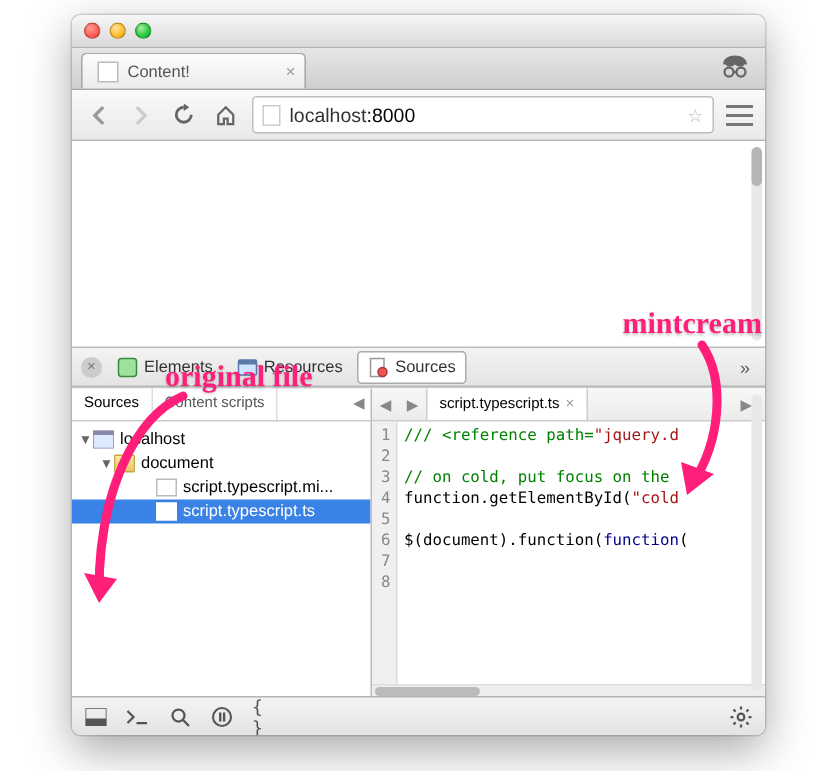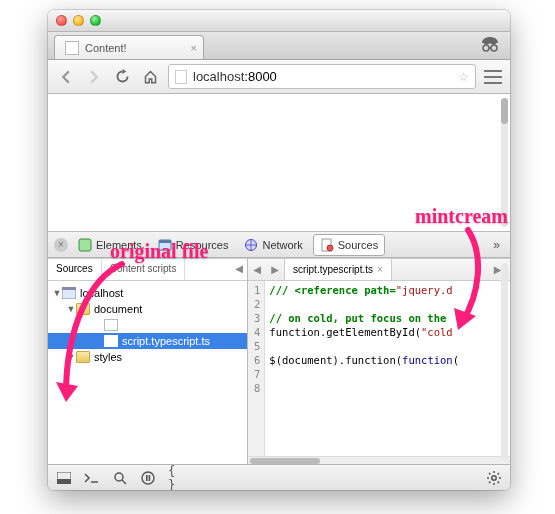--- a/index.html
+++ b/index.html
@@ -71,21 +71,21 @@
   
   .codepane { flex: 1; background: #fff; display: flex; flex-direction: column; position: relative; }
   .file-tabs { height: 22px; border-bottom: 1px solid #ccc; display: flex; align-items: center; font-size: 10px; background: linear-gradient(#f7f7f7,#ececec); }
   .file-tabs .nav { width: 18px; text-align: center; color: #888; }
   .file-tab { height: 100%; display: flex; align-items: center; padding: 0 8px; background: #fff; border-right: 1px solid #ccc; border-left: 1px solid #ccc; gap: 4px; }
   .file-tab .x { color: #999; }
   .file-tabs .expand { margin-left: auto; padding: 0 6px; color: #888; }
   .code { display: flex; flex: 1; font-family: Menlo, Consolas, monospace; font-size: 10.5px; line-height: 14px; overflow: hidden; }
   .gutter { background: #f0f0f0; border-right: 1px solid #ddd; color: #888; padding: 2px 4px 2px 6px; text-align: right; }
   .codetext { padding: 2px 4px; white-space: pre; }
-  .c-cm { color: #008000; font-weight: bold; }
+  .c-cm { color: #008000; }
   .c-kw { color: #00008b; margin-top: 22px; }
   .c-str { color: #a31515; }
   .codepane .hscroll { height: 8px; background: #eee; border-top: 1px solid #ddd; position: relative; }
   .codepane .hscroll .thumb { position: absolute; left: 2px; top: 1px; height: 6px; width: 70px; background: #bbb; border-radius: 3px; }
   .codepane .vscroll .thumb { height: 50px; }
   
   .statusbar { height: 26px; background: linear-gradient(#f4f4f4,#e3e3e3); border-top: 1px solid #b5b5b5; display: flex; align-items: center; padding: 0 8px; gap: 12px; color: #555; }
   .statusbar .sp { width: 16px; height: 16px; display: flex; align-items: center; justify-content: center; }
   .statusbar .gear { margin-left: auto; }
   
@@ -173,27 +173,20 @@
             <rect x="1" y="1" width="12" height="12" rx="2" fill="#9fe29f" stroke="#3a8a3a"></rect>
           </svg>
         <span>Elements</span>
       </div>
       <div class="dt-tab">
         <svg viewBox="0 0 14 14">
             <rect x="1" y="2" width="12" height="10" rx="1" fill="#cfe4ff" stroke="#5a7aaa"></rect>
             <rect x="1" y="2" width="12" height="3" fill="#5a7aaa"></rect>
           </svg>
         <span>Resources</span>
-      </div>
-      <div class="dt-tab">
-        <svg viewBox="0 0 14 14">
-            <circle cx="7" cy="7" r="5.5" fill="#d6d6ff" stroke="#4747c0"></circle>
-            <path d="M2 7h10M7 2v10" stroke="#4747c0" stroke-width="0.8"></path>
-          </svg>
-        <span>Network</span>
       </div>
       <div class="dt-tab active">
         <svg viewBox="0 0 14 14">
             <rect x="2" y="1" width="9" height="12" fill="#fff" stroke="#999"></rect>
             <circle cx="10" cy="10" r="3" fill="#e55" stroke="#a33"></circle>
           </svg>
         <span>Sources</span>
       </div>
       <div class="more">»</div>
     </div>
@@ -215,30 +208,26 @@
               <span>localhost</span>
             </div>
           <div class="row pad2">
               <span class="tw">▼</span>
               <span class="ic folder"></span>
               <span>document</span>
             </div>
           <div class="row pad4">
               <span class="tw"></span>
               <span class="ic fileic"></span>
+              <span>script.typescript.mi...</span>
             </div>
           <div class="row pad4 sel">
               <span class="tw"></span>
               <span class="ic fileic"></span>
               <span>script.typescript.ts</span>
-            </div>
-          <div class="row pad2">
-              <span class="tw">▼</span>
-              <span class="ic folder"></span>
-              <span>styles</span>
             </div>
         </div>
       </div>
 
       <div class="codepane">
         <div class="file-tabs">
           <div class="nav">◀</div>
           <div class="nav">▶</div>
           <div class="file-tab">
             <span>script.typescript.ts</span>

